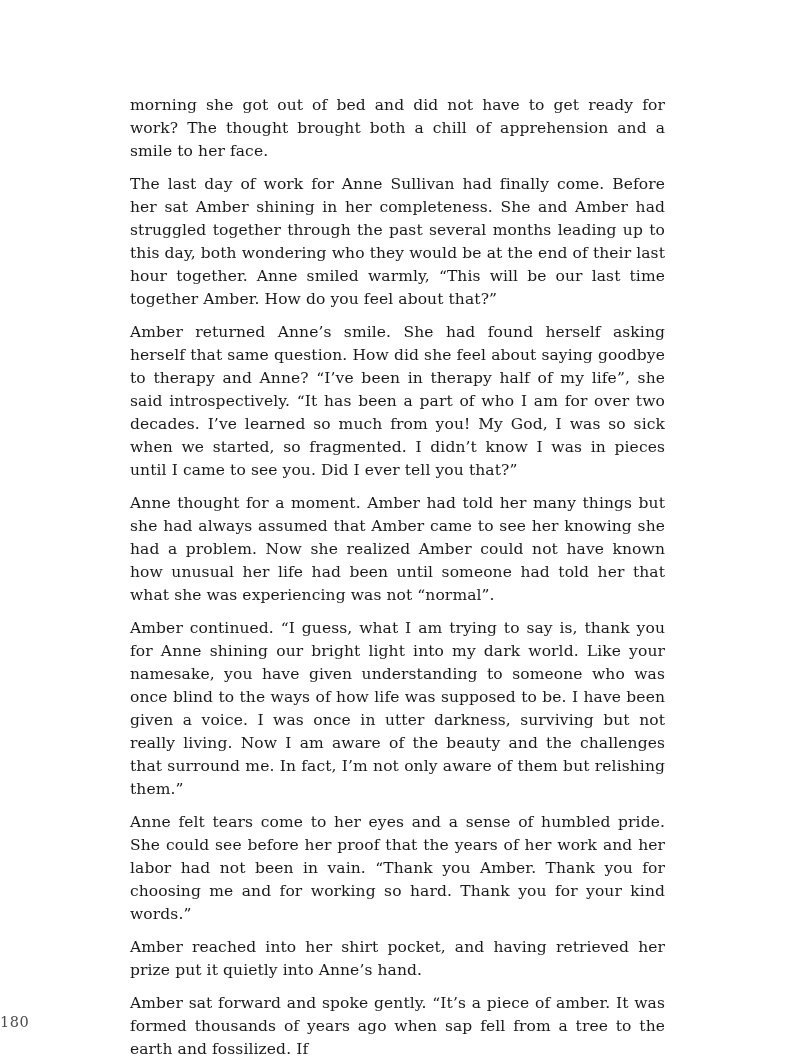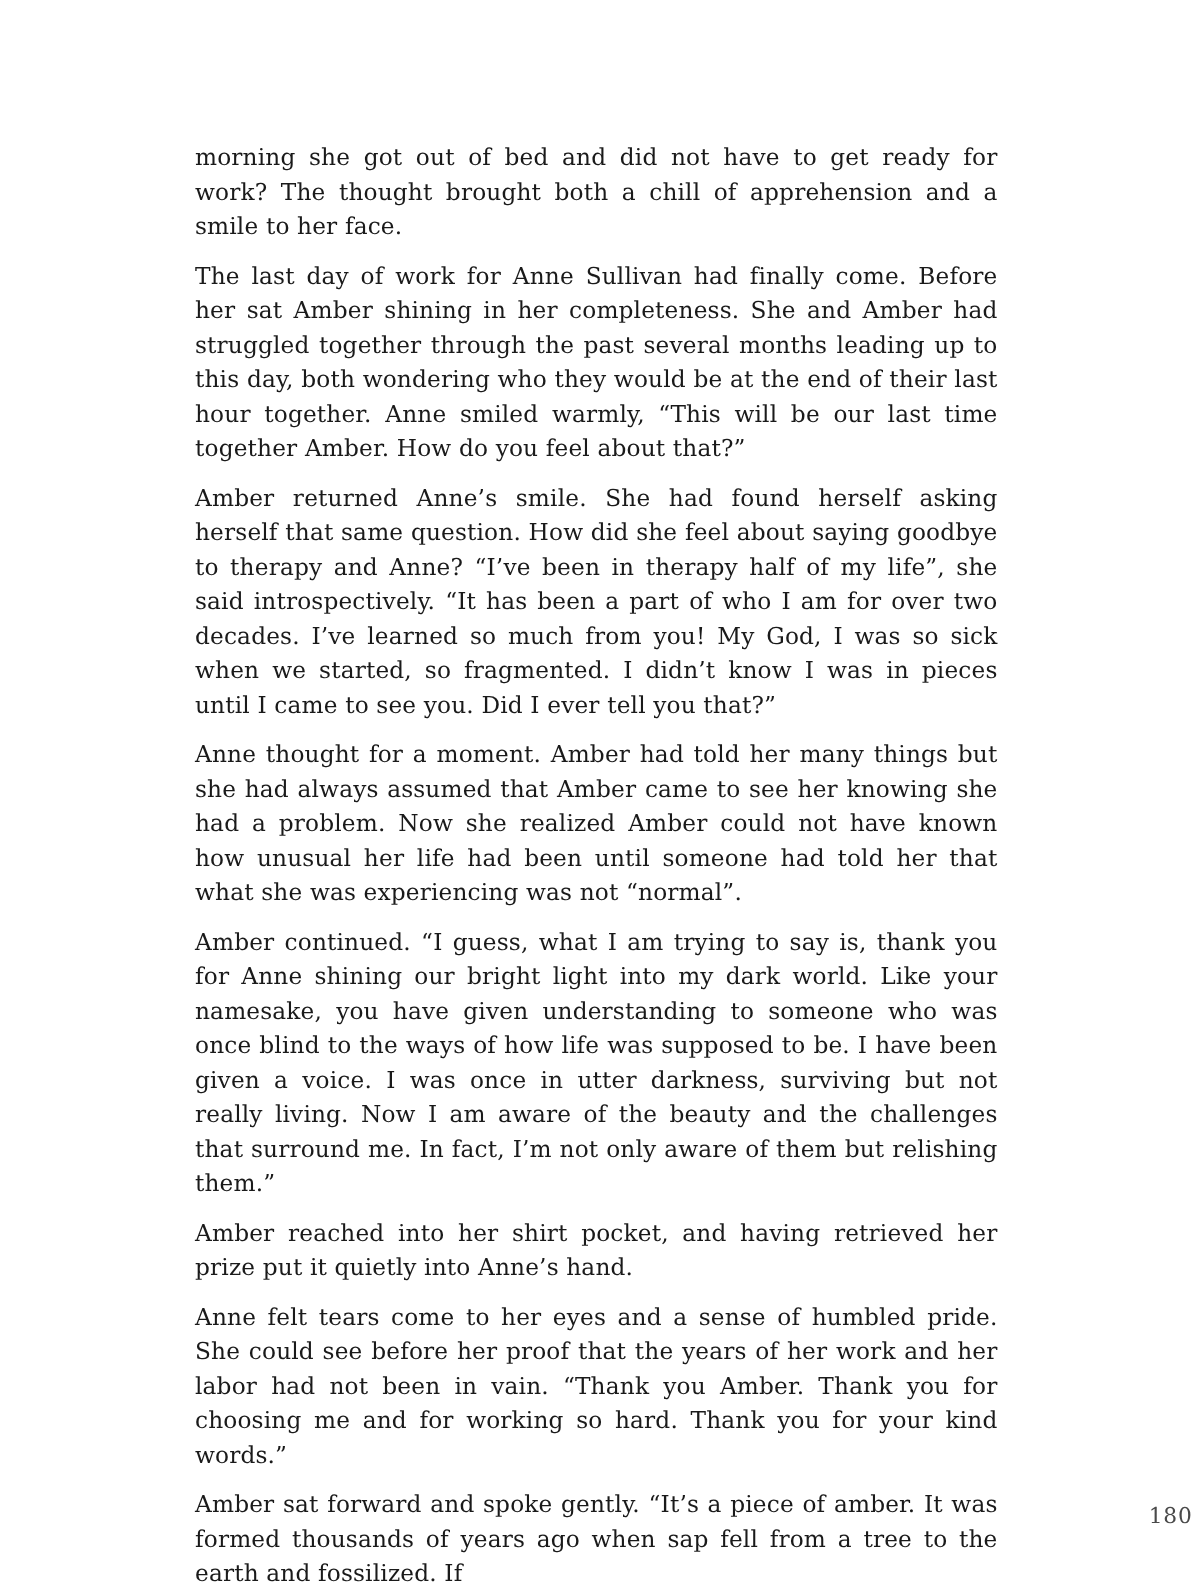--- a/index.html
+++ b/index.html
@@ -26,41 +26,41 @@
     margin: 0 0 10px 0;
     font-size: 15.5px;
     line-height: 23px;
     text-align: justify;
     text-justify: inter-word;
     letter-spacing: 0.1px;
     color: #1a1a1a;
   }
   .footer {
     position: absolute;
-    bottom: 44px;
+    bottom: 32px;
     left: 0;
     width: 100%;
-    text-align: right;
+    text-align: left;
   }
   .page-number {
     font-size: 14.5px;
     color: #4a4a4a;
     letter-spacing: 0.5px;
   }
 </style>
 </head>
 <body>
 
 <div class="page">
   <main class="content">
     <p>morning she got out of bed and did not have to get ready for work? The thought brought both a chill of apprehension and a smile to her face.</p>
     <p>The last day of work for Anne Sullivan had finally come. Before her sat Amber shining in her completeness. She and Amber had struggled together through the past several months leading up to this day, both wondering who they would be at the end of their last hour together. Anne smiled warmly, “This will be our last time together Amber. How do you feel about that?”</p>
     <p>Amber returned Anne’s smile. She had found herself asking herself that same question. How did she feel about saying goodbye to therapy and Anne? “I’ve been in therapy half of my life”, she said introspectively. “It has been a part of who I am for over two decades. I’ve learned so much from you! My God, I was so sick when we started, so fragmented. I didn’t know I was in pieces until I came to see you. Did I ever tell you that?”</p>
     <p>Anne thought for a moment. Amber had told her many things but she had always assumed that Amber came to see her knowing she had a problem. Now she realized Amber could not have known how unusual her life had been until someone had told her that what she was experiencing was not “normal”.</p>
     <p>Amber continued. “I guess, what I am trying to say is, thank you for Anne shining our bright light into my dark world. Like your namesake, you have given understanding to someone who was once blind to the ways of how life was supposed to be. I have been given a voice. I was once in utter darkness, surviving but not really living. Now I am aware of the beauty and the challenges that surround me. In fact, I’m not only aware of them but relishing them.”</p>
+    <p>Anne felt tears come to her eyes and a sense of humbled pride. She could see before her proof that the years of her work and her labor had not been in vain. “Thank you Amber. Thank you for choosing me and for working so hard. Thank you for your kind words.”</p>
     <p>Amber reached into her shirt pocket, and having retrieved her prize put it quietly into Anne’s hand.</p>
-    <p>Anne felt tears come to her eyes and a sense of humbled pride. She could see before her proof that the years of her work and her labor had not been in vain. “Thank you Amber. Thank you for choosing me and for working so hard. Thank you for your kind words.”</p>
     <p>Amber sat forward and spoke gently. “It’s a piece of amber. It was formed thousands of years ago when sap fell from a tree to the earth and fossilized. If</p>
   </main>
   <footer class="footer">
     <span class="page-number">180</span>
   </footer>
 </div>
 
 </body></html>

